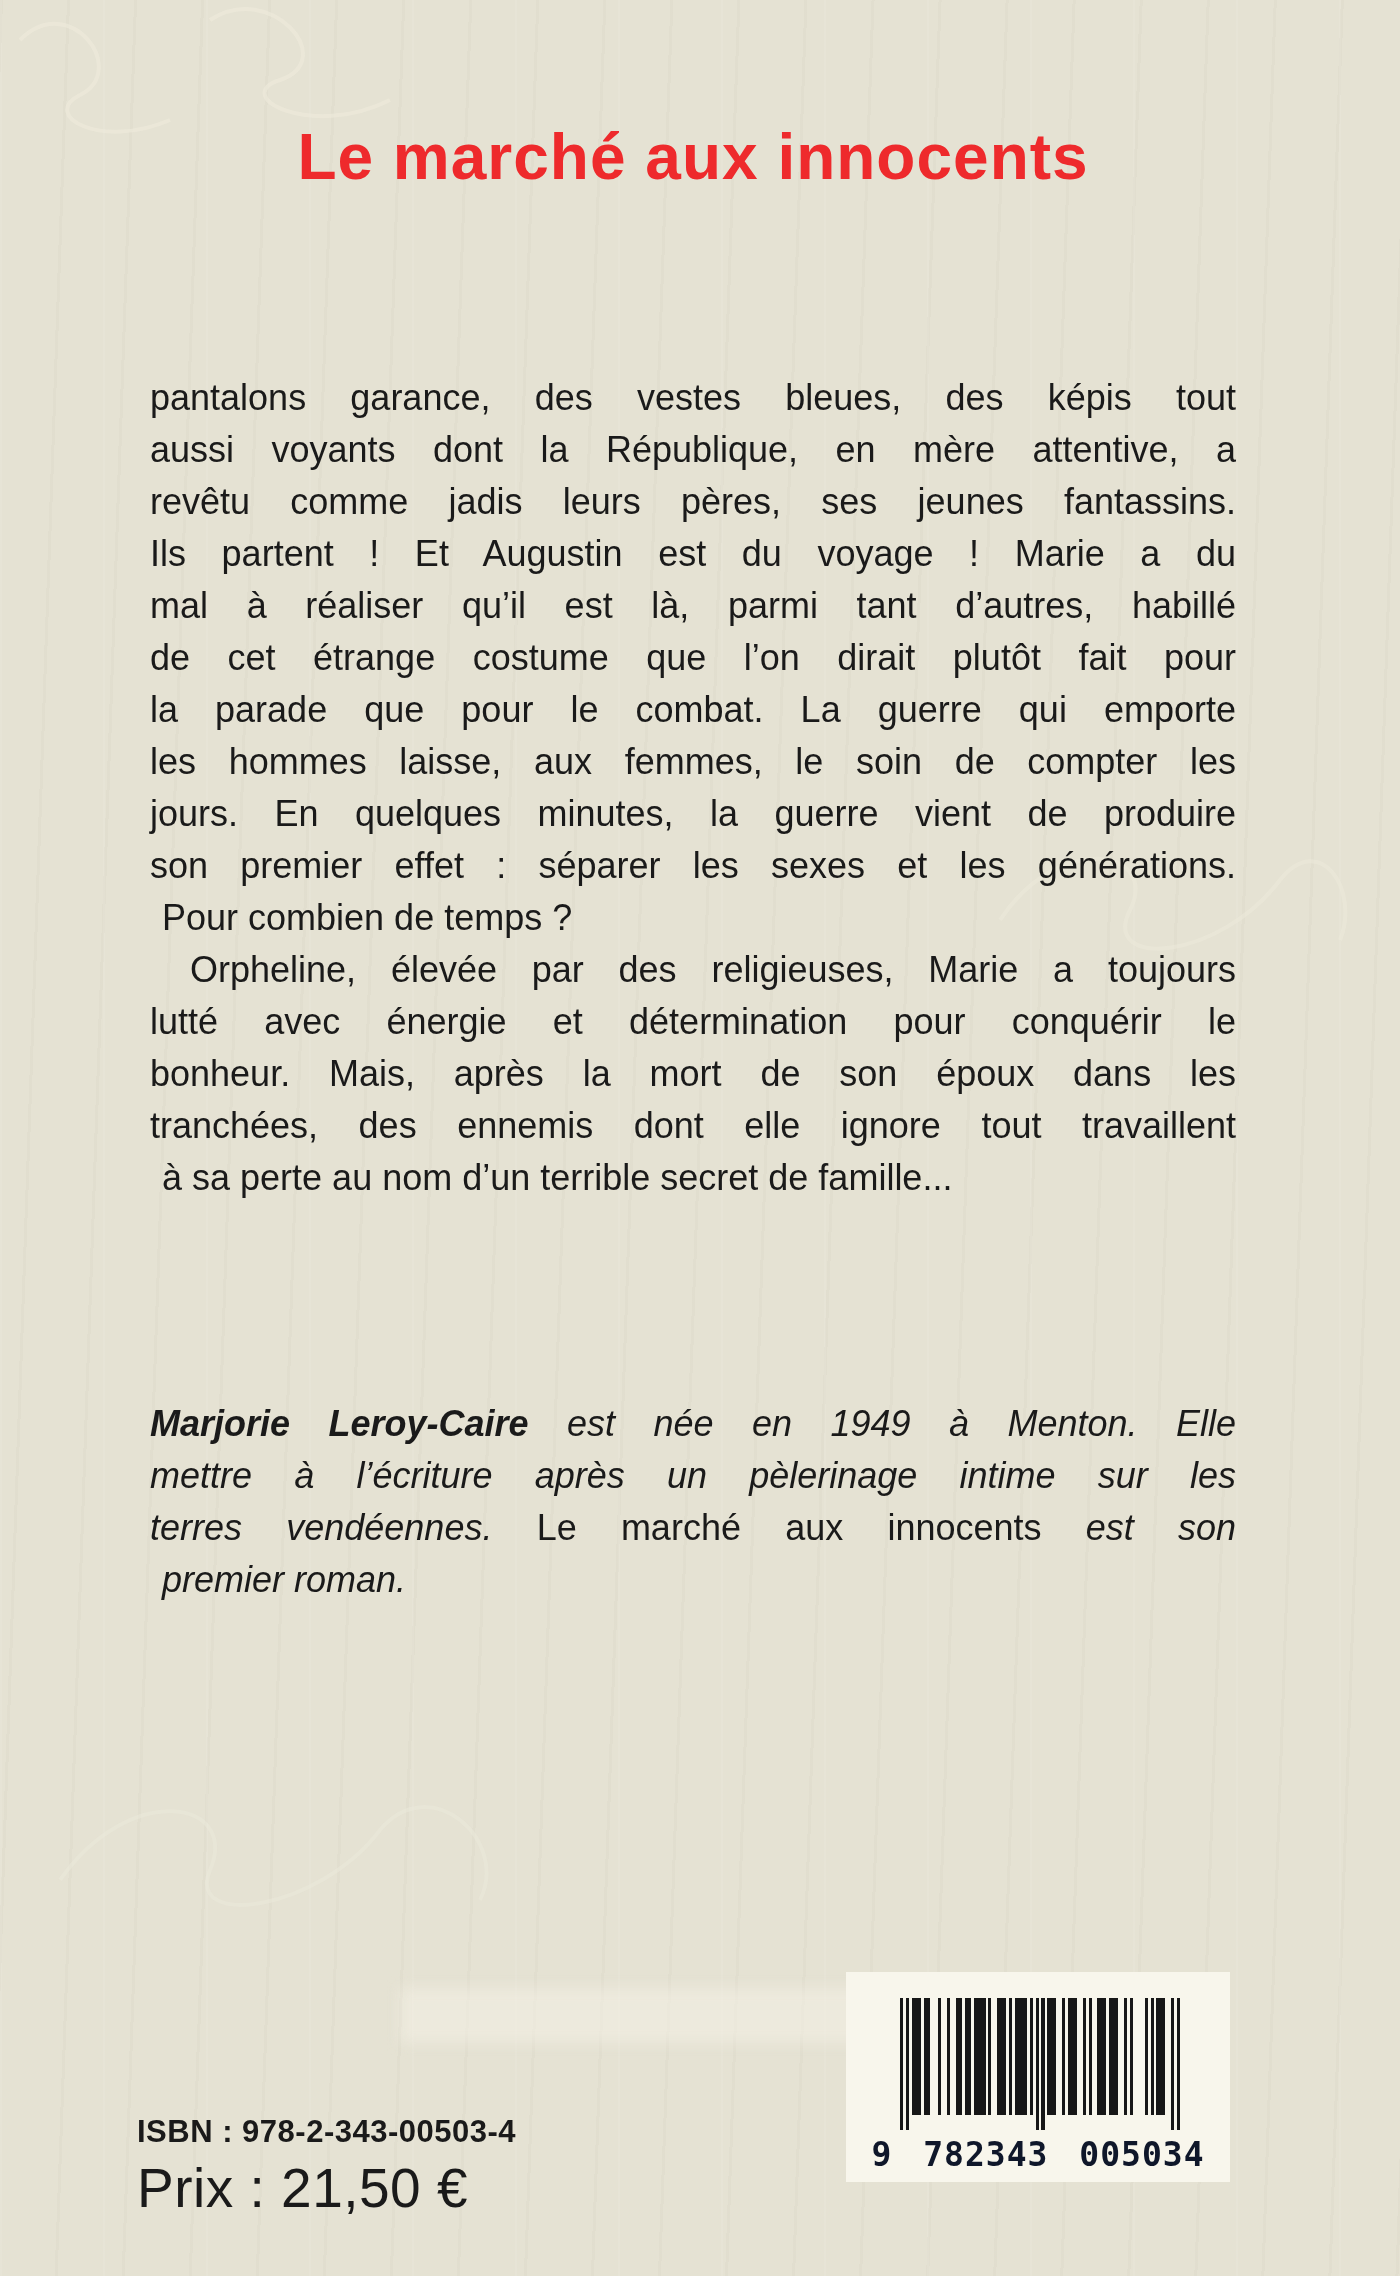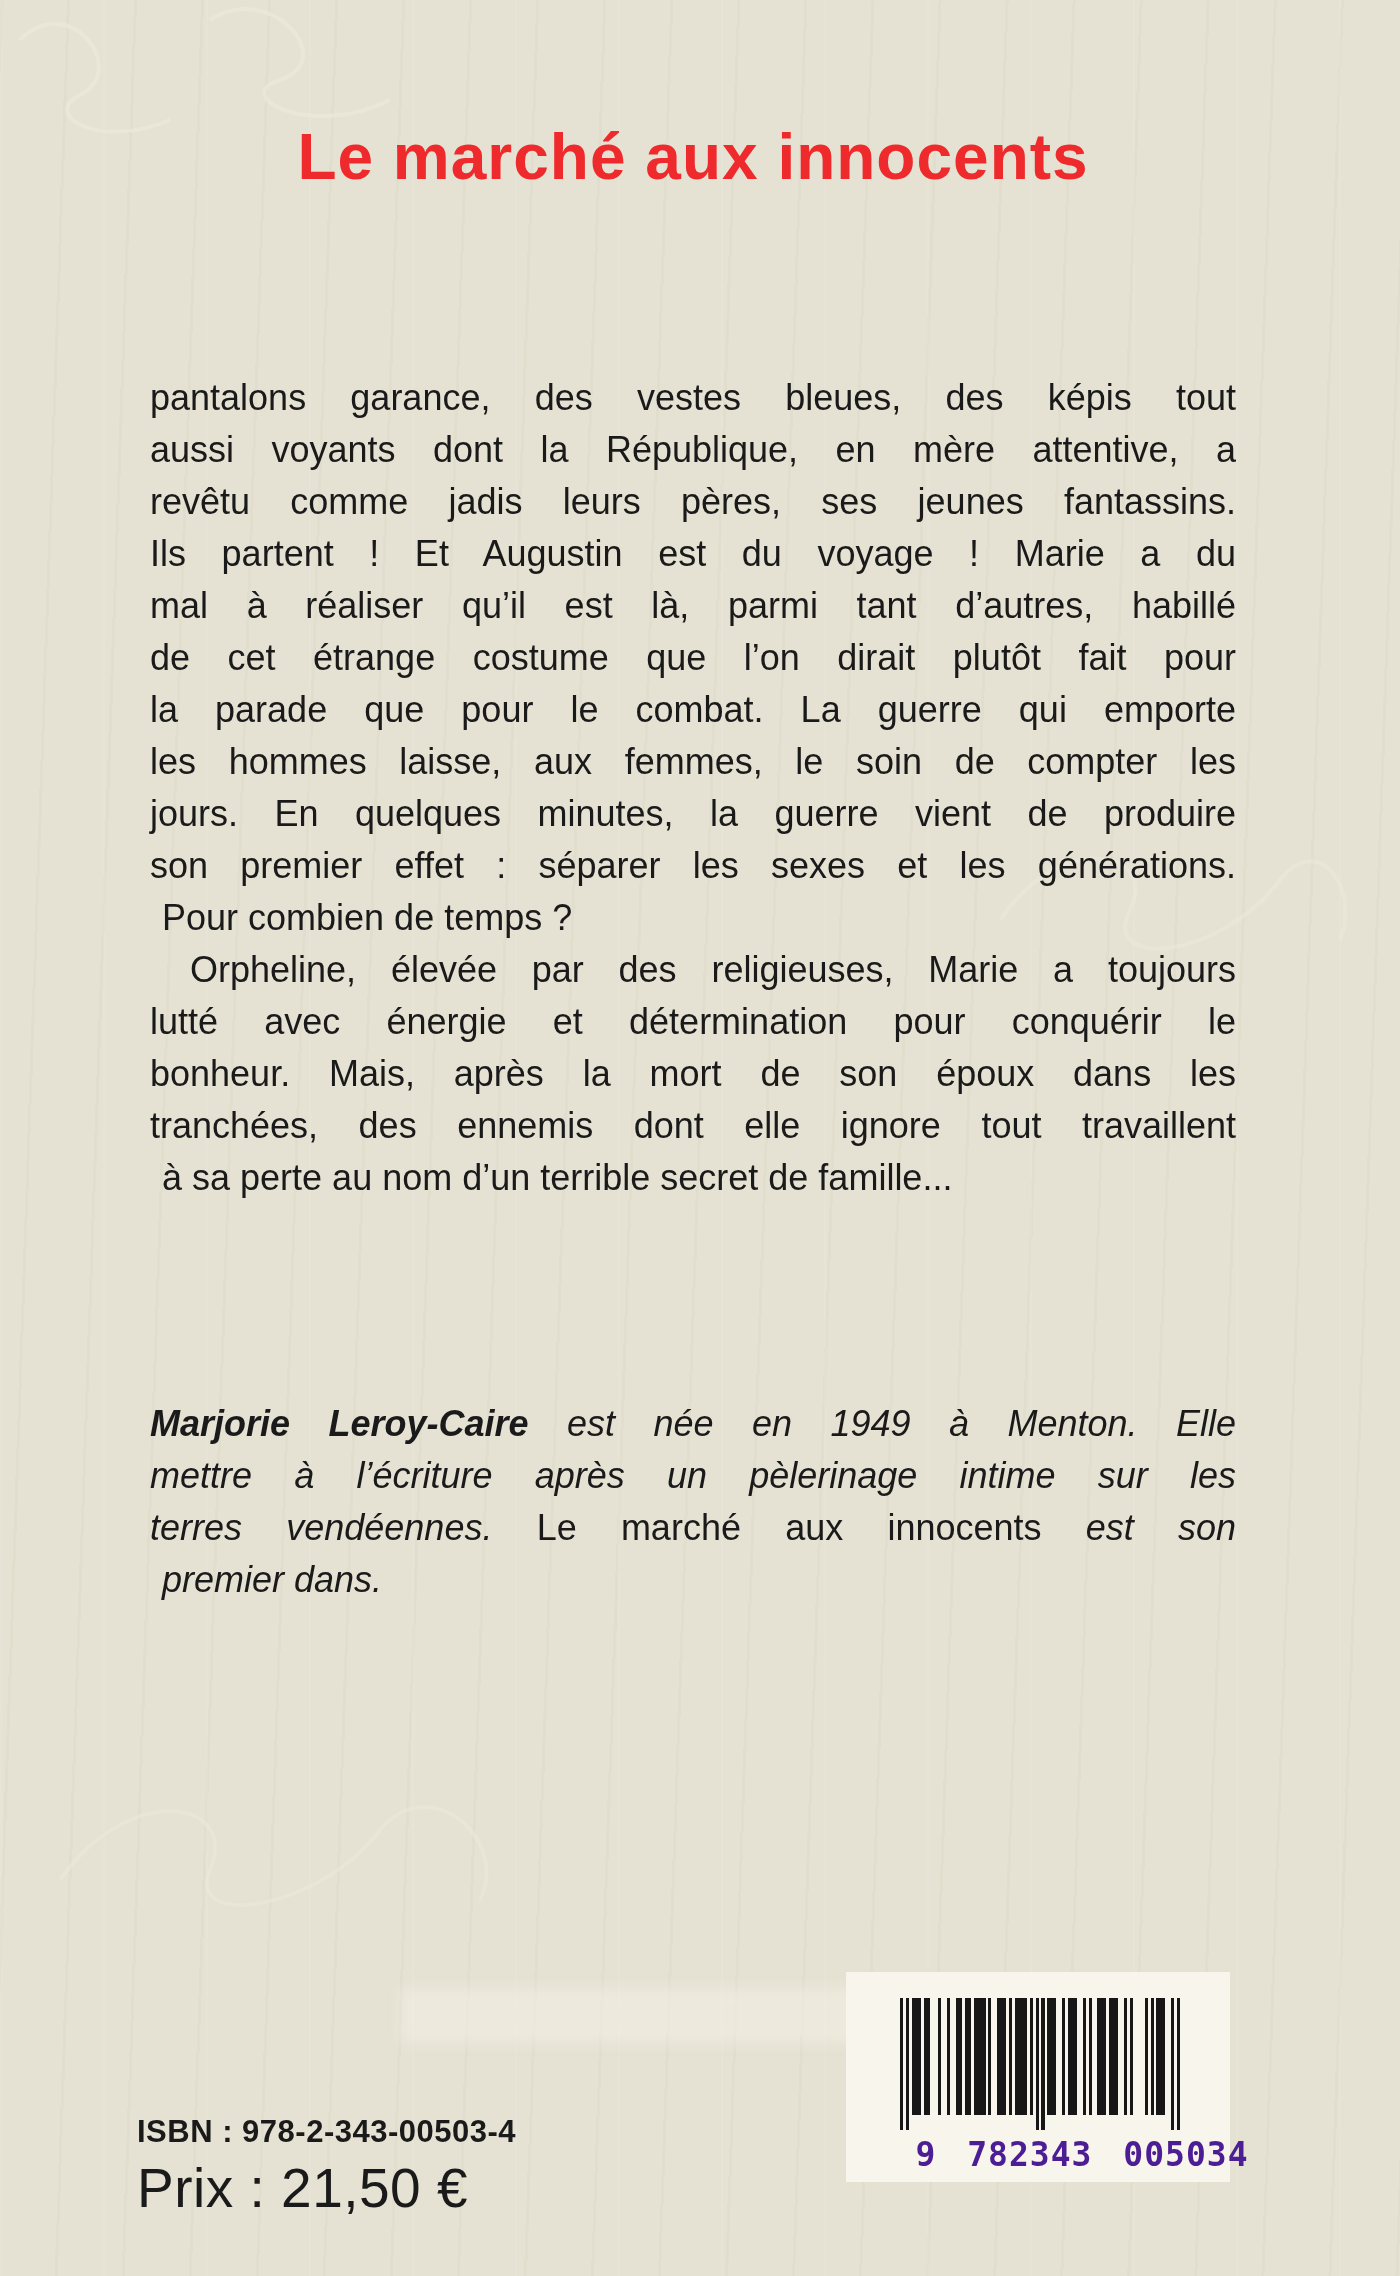--- a/index.html
+++ b/index.html
@@ -42,22 +42,21 @@
     position:absolute;left:846px;top:1972px;width:384px;height:210px;
     background:#f8f6ec;
   }
   .bars{position:absolute;left:54px;top:26px;width:280px;height:132px;}
   .bars svg{width:100%;height:100%;display:block;}
   .barcode-number{
     position:absolute;left:0;bottom:8px;width:100%;
     text-align:center;
     font-family:"DejaVu Sans Mono",monospace;
     font-size:33px;font-weight:bold;letter-spacing:1px;word-spacing:10px;
-    color:#4c1d95;
-    margin-left:44px;
+    color:#0f172a;
   }
   .isbn{
     position:absolute;left:137px;top:2108px;
     font-size:31px;font-weight:bold;letter-spacing:0.5px;margin-top:6px;
   }
   .price{
     position:absolute;left:137px;top:2156px;
     font-size:55px;letter-spacing:0.5px;
   }
 </style>
@@ -97,21 +96,21 @@
       <div class="line">lutté avec énergie et détermination pour conquérir le</div>
       <div class="line">bonheur. Mais, après la mort de son époux dans les</div>
       <div class="line">tranchées, des ennemis dont elle ignore tout travaillent</div>
       <div class="line end">à sa perte au nom d’un terrible secret de famille...</div>
     </div>
 
   <div class="textblock bio">
       <div class="line"><span class="s-bi">Marjorie Leroy-Caire</span><span class="s-i"> est née en 1949 à Menton. Elle</span></div>
       <div class="line"><span class="s-i">mettre à l’écriture après un pèlerinage intime sur les</span></div>
       <div class="line"><span class="s-i">terres vendéennes. </span><span class="s-r">Le marché aux innocents</span><span class="s-i"> est son</span></div>
-      <div class="line end"><span class="s-i">premier dans.</span></div>
+      <div class="line end"><span class="s-i">premier roman.</span></div>
     </div>
 
   <div class="barcode-panel" style="background: rgb(248, 246, 236);">
     <div class="bars">
       <svg viewBox="0 0 95 132" preserveAspectRatio="none" shape-rendering="crispEdges" fill="#171717">
           <rect x="0" y="0" width="1.04" height="132"></rect>
           <rect x="2" y="0" width="1.04" height="132"></rect>
           <rect x="4" y="0" width="1.04" height="117"></rect>
           <rect x="5" y="0" width="1.04" height="117"></rect>
           <rect x="6" y="0" width="1.04" height="117"></rect>

